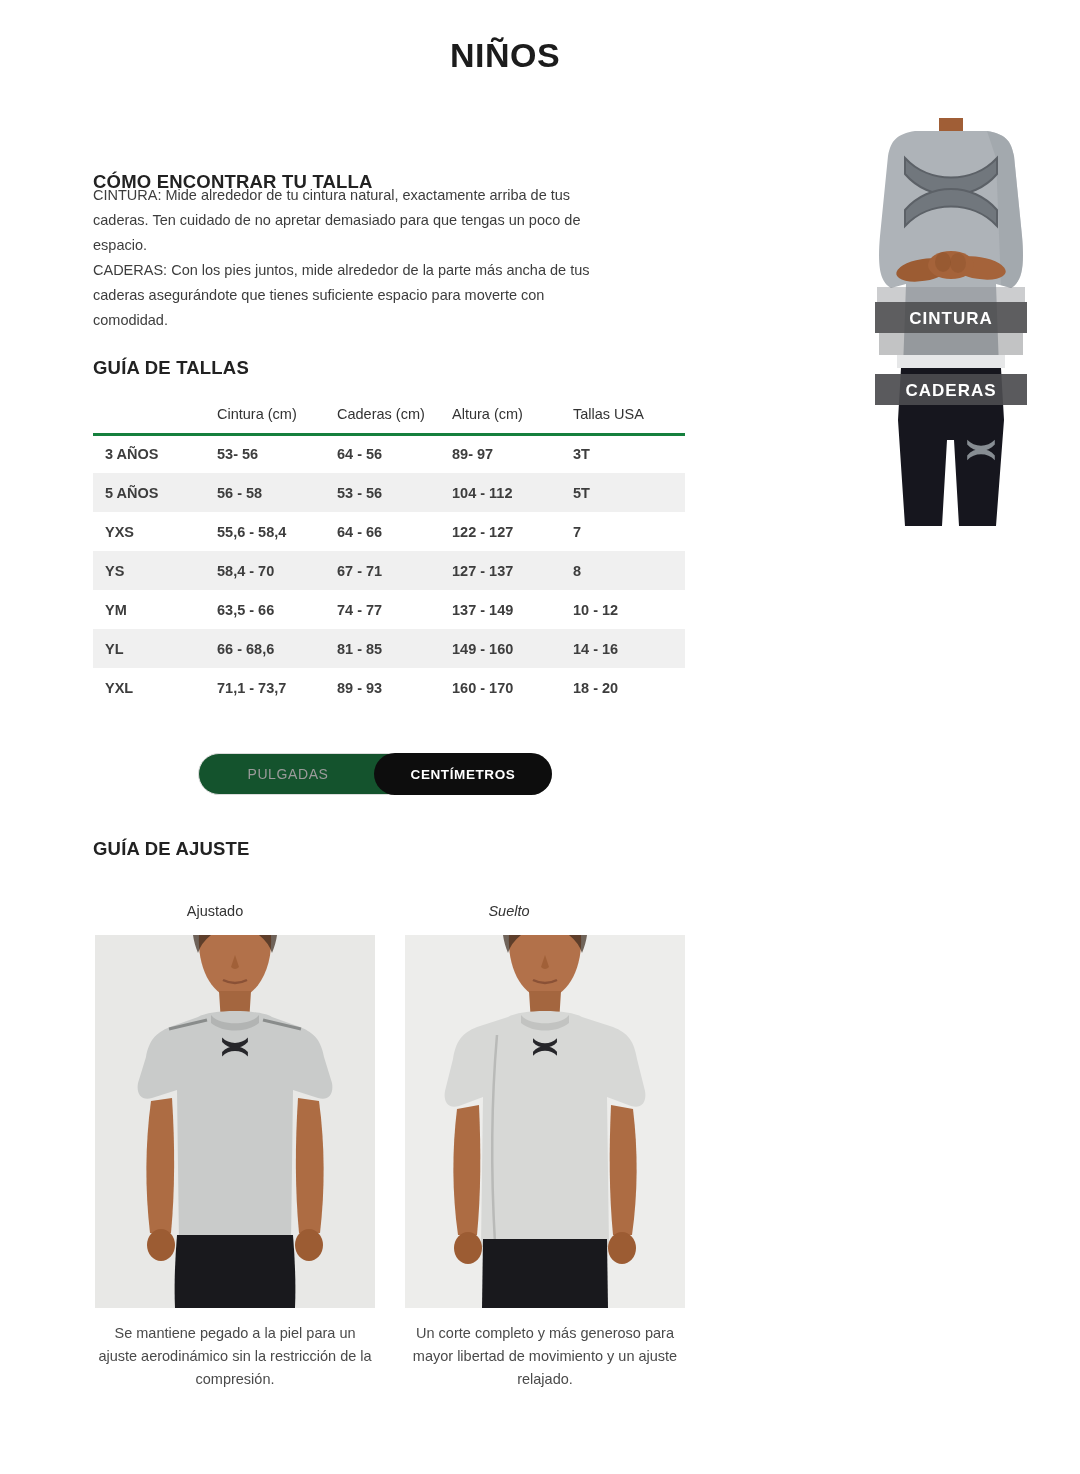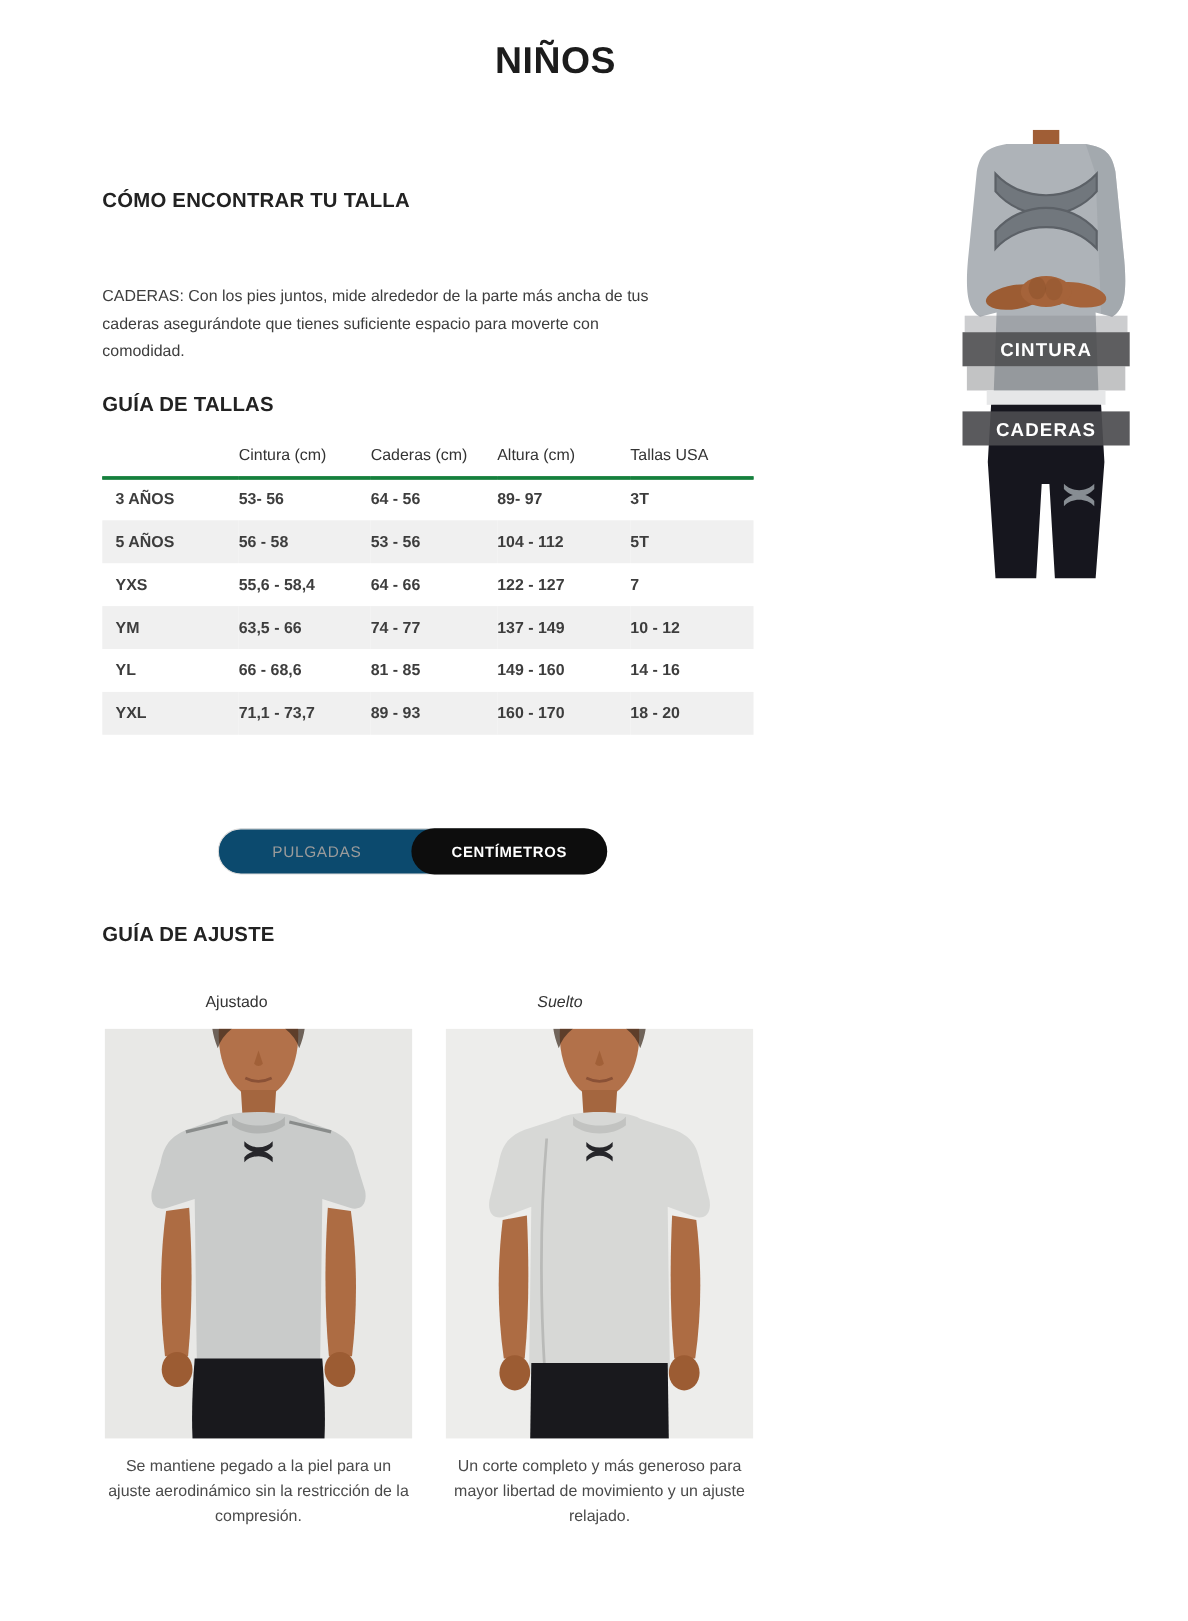--- a/index.html
+++ b/index.html
@@ -44,21 +44,21 @@
   .size-table tbody tr:nth-child(even){ background:#f0f0f0; }
 
   .table-note{
     position:absolute; left:93px; top:722px; width:592px; text-align:center;
     font-size:12px; color:#3f3f3f;
   }
 
   
   .unit-toggle{
     position:absolute; left:198px; top:753px; width:354px; height:42px;
-    border:1.5px solid #dcdcdc; border-radius:21px; background:#0c4a6e;
+    border:1.5px solid #dcdcdc; border-radius:21px; background:#14532d;
   }
   .unit-btn{
     position:absolute; top:0; height:100%; border:none; background:transparent;
     font-family:inherit; cursor:pointer; letter-spacing:.6px;
   }
   .unit-btn.inches{
     left:0; width:178px; color:#9b9b9b; font-size:14px; font-weight:400;
   }
   .unit-btn.cm{
     right:-1px; top:-1px; height:42px; width:178px; background:#0d0d0d; color:#fff;
@@ -96,20 +96,21 @@
   }
 </style>
 </head>
 <body>
 
 <div class="page">
 
   <h1 class="page-title">NIÑOS</h1>
 
   <h2 class="section-heading h-how">CÓMO ENCONTRAR TU TALLA</h2>
+  <p class="para p-waist">CINTURA: Mide alrededor de tu cintura natural, exactamente arriba de tus caderas. Ten cuidado de no apretar demasiado para que tengas un poco de espacio.</p>
   <p class="para p-hips">CADERAS: Con los pies juntos, mide alrededor de la parte más ancha de tus caderas asegurándote que tienes suficiente espacio para moverte con comodidad.</p>
 
   <div class="measure-figure">
     <svg viewBox="0 0 192 408" width="192" height="408">
 
       <rect x="84" y="0" width="24" height="16" fill="#a05e36"></rect>
 
       <path d="M60,13 L132,13 C150,16 156,22 159,38 L167,118 C170,152 166,164 156,170 L141,166 L144,250 L48,250 L51,166 L36,170 C26,164 22,152 25,118 L33,38 C36,22 42,16 60,13 Z" fill="#aeb3b8"></path>
       <path d="M132,13 C150,16 156,22 159,38 L167,118 C170,152 166,164 156,170 L146,167 L141,40 Z" fill="#9aa0a6" opacity="0.55"></path>
 
@@ -178,20 +179,27 @@
         <td>5T</td>
       </tr>
       <tr>
         <td>YXS</td>
         <td>55,6 - 58,4</td>
         <td>64 - 66</td>
         <td>122 - 127</td>
         <td>7</td>
       </tr>
       <tr>
+        <td>YS</td>
+        <td>58,4 - 70</td>
+        <td>67 - 71</td>
+        <td>127 - 137</td>
+        <td>8</td>
+      </tr>
+      <tr>
         <td>YM</td>
         <td>63,5 - 66</td>
         <td>74 - 77</td>
         <td>137 - 149</td>
         <td>10 - 12</td>
       </tr>
       <tr>
         <td>YL</td>
         <td>66 - 68,6</td>
         <td>81 - 85</td>

